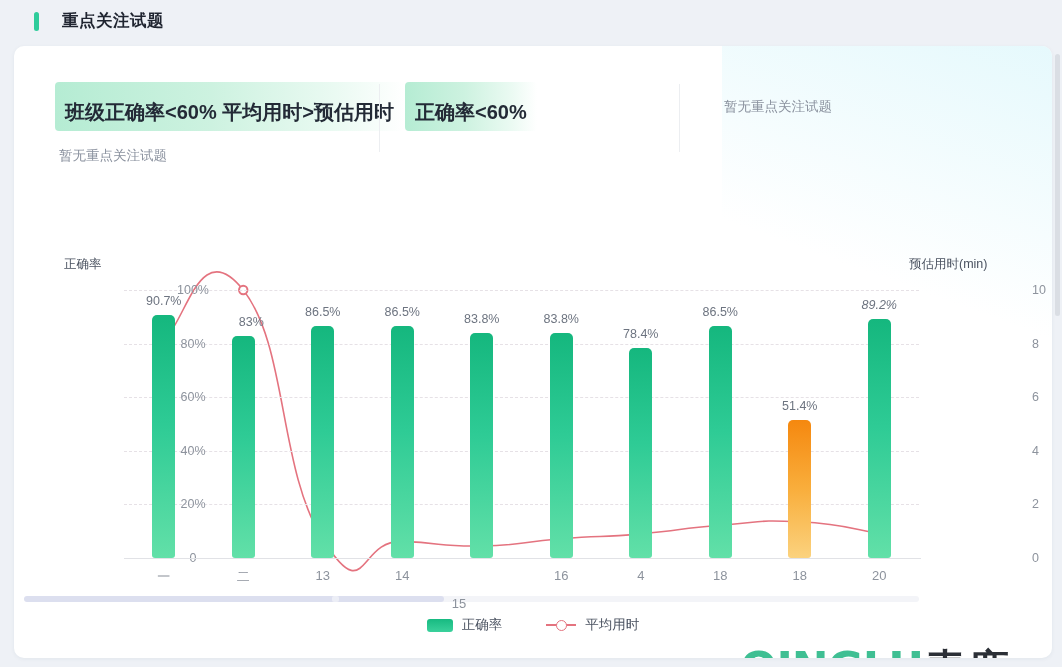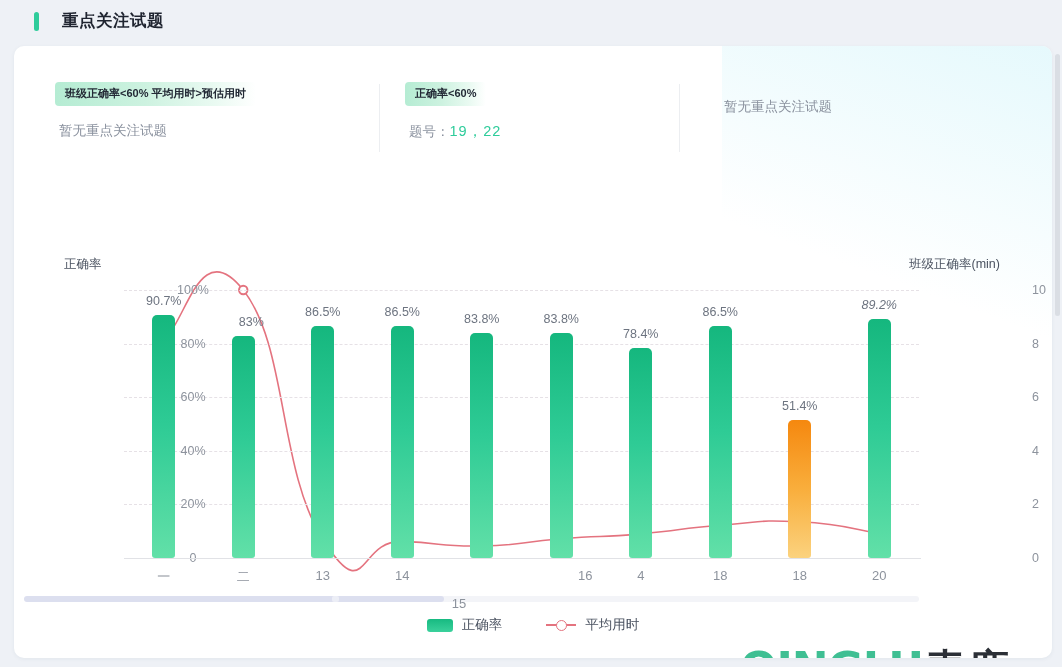--- a/index.html
+++ b/index.html
@@ -53,22 +53,22 @@
   .panel { position: relative; padding-left: 0; }
   .panel.p1 { width: 325px; }
   .panel.p2 { width: 300px; padding-left: 25px; }
   .panel.p3 { width: 330px; padding-left: 40px; }
   .panel .divider {
     position: absolute; right: 0; top: 2px; width: 1px; height: 68px;
     background: #eceef1;
   }
   .tag {
     display: inline-block;
-    font-size: 11px; font-weight: bold; color: #232a36;
-    padding: 4px 10px 5px 10px;
+    font-size: 20px; font-weight: bold; color: #232a36;
+    padding: 17px 10px 5px 10px;
     border-radius: 4px;
     background: linear-gradient(90deg, #b5ecd3 0%, #cdf2e0 45%, #eafaf2 80%, #ffffff 100%);
     white-space: nowrap;
   }
   .panel-sub {
     margin-top: 16px; padding-left: 4px;
     font-size: 13.5px; color: #8a919e;
     white-space: nowrap;
   }
   .panel-sub .qlabel { color: #8a919e; }
@@ -186,36 +186,33 @@
     <div class="panels">
 
       <div class="panel p1">
         <span class="tag">班级正确率&lt;60%  平均用时&gt;预估用时</span>
         <div class="panel-sub">暂无重点关注试题</div>
         <div class="divider"></div>
       </div>
 
       <div class="panel p2">
         <span class="tag">正确率&lt;60%</span>
-        <div class="panel-sub">
-          <span class="qlabel">题号：</span><span class="qnum">19，22</span>
-        </div>
         <div class="divider"></div>
       </div>
 
       <div class="panel p3">
         <div class="panel-sub">暂无重点关注试题</div>
       </div>
 
     </div>
 
     <div class="chart">
 
       <div class="axis-name left">正确率</div>
-      <div class="axis-name right">班级正确率(min)</div>
+      <div class="axis-name right">预估用时(min)</div>
 
       <div class="plot" id="plot">
         <svg class="lineSvg" id="lineSvg" viewBox="0 0 795 268" preserveAspectRatio="none">
             <path d="M39.75,48.24000000000001 C62.010000000000005,34.732800000000005 74.72999999999999,-56.28000000000001 119.25,0 C163.77,56.28000000000001 154.23,178.85248 198.75,249.24 C243.27,319.62752 233.73,249.508 278.25,251.38400000000001 C322.77,253.26000000000002 313.23,256.6904 357.75,255.94 C402.27,255.18959999999998 392.73,252.0808 437.25,248.704 C481.77,245.3272 472.23,247.632 516.75,243.88 C561.27,240.128 551.73,238.6808 596.25,235.304 C640.77,231.9272 631.23,229.56879999999998 675.75,231.82 C720.27,234.0712 732.99,240.11728 755.25,243.344" fill="none" stroke="#e4737f" stroke-width="1.6"></path>
             <circle cx="39.75" cy="48.24000000000001" r="4.2" fill="#ffffff" stroke="#e4737f" stroke-width="2"></circle>
             <circle cx="119.25" cy="0" r="4.2" fill="#ffffff" stroke="#e4737f" stroke-width="2"></circle>
             <circle cx="198.75" cy="249.24" r="4.2" fill="#ffffff" stroke="#e4737f" stroke-width="2"></circle>
             <circle cx="278.25" cy="251.38400000000001" r="4.2" fill="#ffffff" stroke="#e4737f" stroke-width="2"></circle>
             <circle cx="357.75" cy="255.94" r="4.2" fill="#ffffff" stroke="#e4737f" stroke-width="2"></circle>
             <circle cx="437.25" cy="248.704" r="4.2" fill="#ffffff" stroke="#e4737f" stroke-width="2"></circle>
@@ -279,21 +276,21 @@
           <span class="lg-line"></span>
           <span class="lg-text">平均用时</span>
         </div>
       </div>
 
     <div class="xlabel" style="left: 149.75px;">一</div>
         <div class="xlabel" style="left: 229.25px;">二</div>
         <div class="xlabel" style="left: 308.75px;">13</div>
         <div class="xlabel" style="left: 388.25px;">14</div>
         <div class="xlabel" style="left: 445px; margin-top: 28px;">15</div>
-        <div class="xlabel" style="left: 547.25px; margin-left: 24px;">16</div>
+        <div class="xlabel" style="left: 547.25px;">16</div>
         <div class="xlabel" style="left: 626.75px;">4</div>
         <div class="xlabel" style="left: 706.25px;">18</div>
         <div class="xlabel" style="left: 785.75px;">18</div>
         <div class="xlabel" style="left: 865.25px;">20</div>
       </div>
 
     <div class="logo">
       <span class="en">QINGLU</span>
       <span class="cn">青鹿</span>
     </div>

